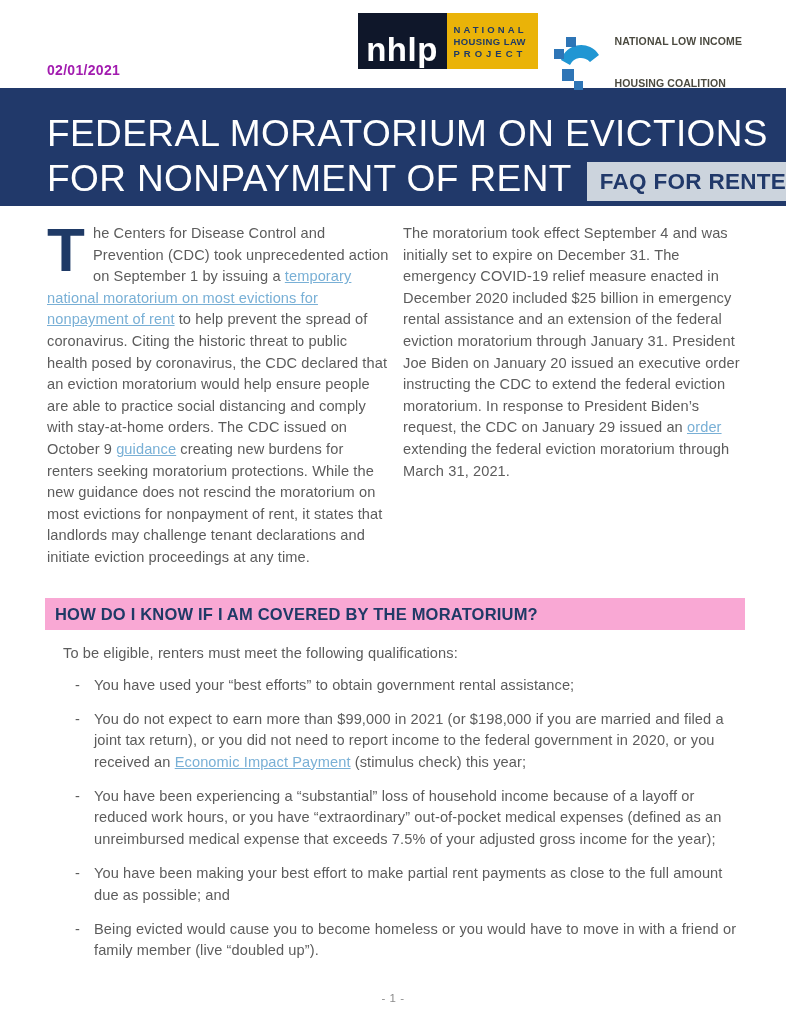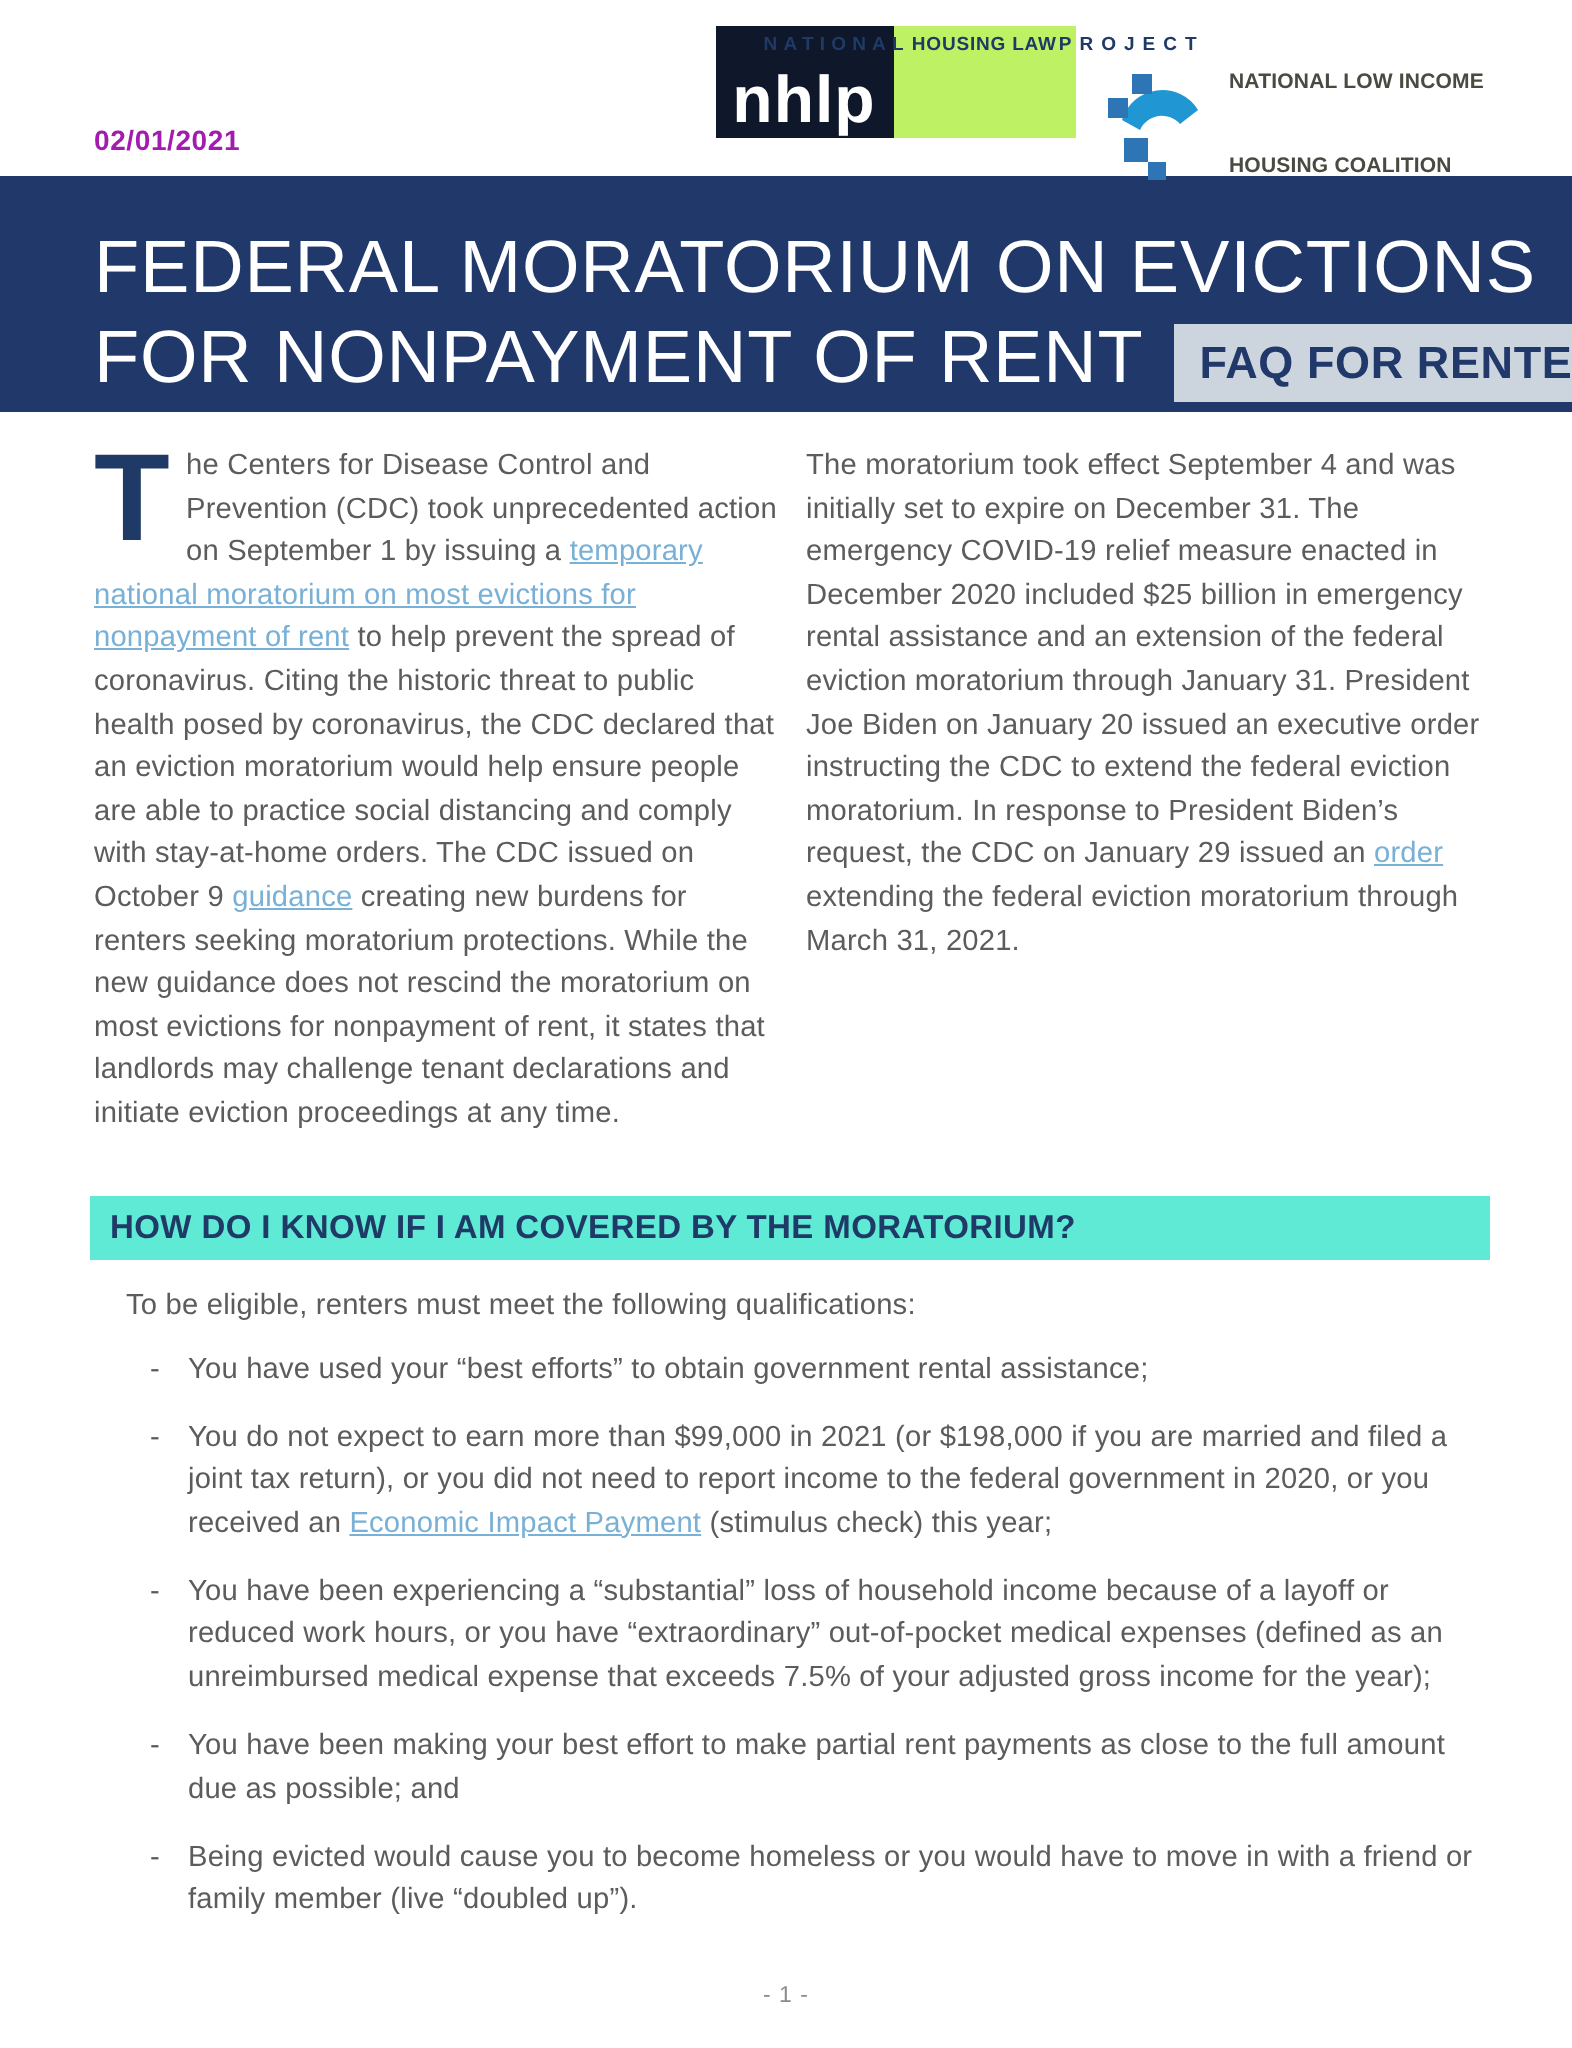--- a/index.html
+++ b/index.html
@@ -22,22 +22,22 @@
   .logo-group { position: absolute; right: 44px; top: 6px; display: flex; align-items: flex-start; gap: 10px; }
 
   
   .nhlp-logo { display: flex; margin-top: 7px; }
   .nhlp-box {
     width: 89px; height: 56px; background: #0f172a;
     display: flex; align-items: flex-end; justify-content: center;
   }
   .nhlp-abbr { color: #ffffff; font-size: 33px; font-weight: bold; letter-spacing: 0.5px; }
   .nhlp-yellow {
-    width: 91px; height: 56px; background: #bef264;
-    display: flex; flex-direction: row; justify-content: center; padding: 4px 7px; gap: 1px;
+    width: 91px; height: 56px; background: #eab308;
+    display: flex; flex-direction: column; justify-content: center; padding: 4px 7px; gap: 1px;
   }
   .nhlp-line { color: #1f3a66; font-size: 9.5px; font-weight: bold; line-height: 11px; white-space: nowrap; }
   .nhlp-line.sp1 { letter-spacing: 3.1px; }
   .nhlp-line.sp2 { letter-spacing: 0.4px; }
   .nhlp-line.sp3 { letter-spacing: 4.0px; }
 
   
   .nlihc-logo { display: flex; align-items: flex-end; gap: 5px; }
   .nlihc-icon { display: block; }
   .nlihc-text { padding-bottom: 8px; }
@@ -66,21 +66,21 @@
   .dropcap {
     float: left;
     font-size: 62px; line-height: 46px; font-weight: bold; color: #1f3a66;
     margin: 4px 8px 2px 0;
   }
   a.doclink, .doclink { color: #79b0d6; text-decoration: underline; cursor: pointer; }
 
   
   .section-bar {
     margin: 29px 41px 0 45px;
-    background: #5eead4;
+    background: #f9a8d4;
     padding: 7px 10px 6px 10px;
   }
   .section-heading { color: #1f3a66; font-size: 16.5px; font-weight: bold; letter-spacing: 0.2px; }
   .section-lead {
     margin: 15px 41px 0 63px;
     font-size: 14.6px; color: #5c5c5c; letter-spacing: 0.1px;
   }
   .bullet-list {
     list-style: none;
     margin: 14px 41px 0 47px;

